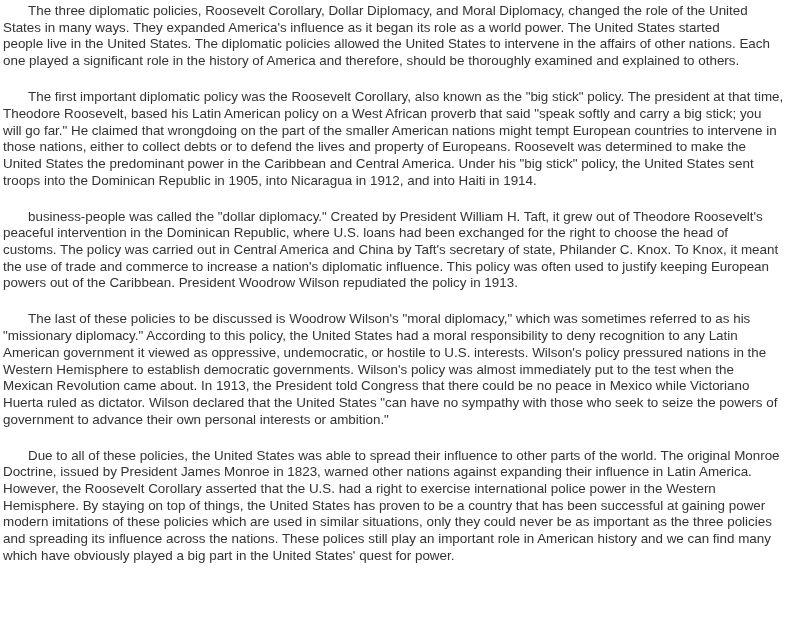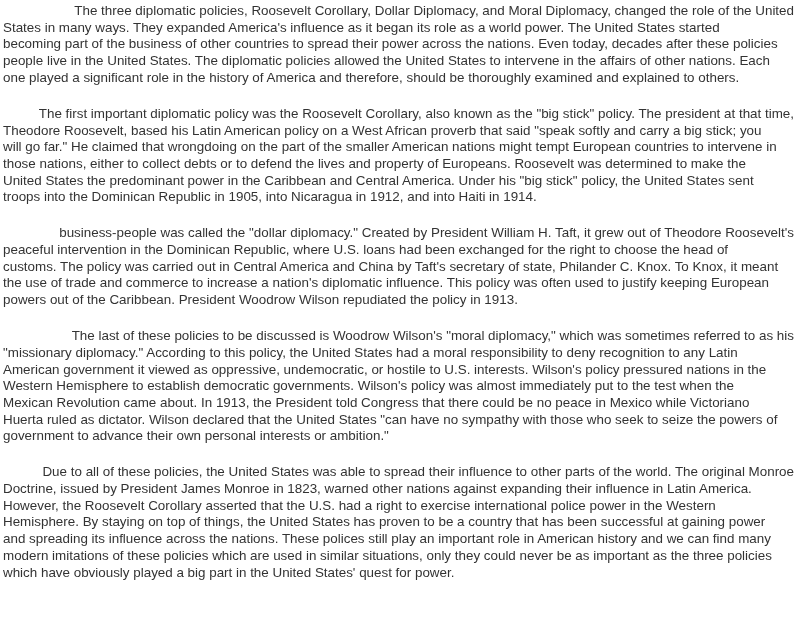--- a/index.html
+++ b/index.html
@@ -24,32 +24,30 @@
   }
   .para {
     margin: 0 0 19.3px 0;
   }
   .line {
     display: block;
     white-space: pre;
   }
   .para .line:first-child {
     padding-left: 25px;
-    text-align: right;
   }
 </style>
 </head>
 <body>
 
 <div class="page">
   <div id="essay-body">
       <p class="para">
         <span class="line">The three diplomatic policies, Roosevelt Corollary, Dollar Diplomacy, and Moral Diplomacy, changed the role of the United</span>
         <span class="line">States in many ways. They expanded America's influence as it began its role as a world power. The United States started</span>
-        <span class="line">becoming part of the business of other countries to spread their power across the nations. Even today, decades after these policies</span>
         <span class="line">people live in the United States. The diplomatic policies allowed the United States to intervene in the affairs of other nations. Each</span>
         <span class="line">one played a significant role in the history of America and therefore, should be thoroughly examined and explained to others.</span>
       </p>
       <p class="para">
         <span class="line">The first important diplomatic policy was the Roosevelt Corollary, also known as the "big stick" policy. The president at that time,</span>
         <span class="line">Theodore Roosevelt, based his Latin American policy on a West African proverb that said "speak softly and carry a big stick; you</span>
         <span class="line">will go far." He claimed that wrongdoing on the part of the smaller American nations might tempt European countries to intervene in</span>
         <span class="line">those nations, either to collect debts or to defend the lives and property of Europeans. Roosevelt was determined to make the</span>
         <span class="line">United States the predominant power in the Caribbean and Central America. Under his "big stick" policy, the United States sent</span>
         <span class="line">troops into the Dominican Republic in 1905, into Nicaragua in 1912, and into Haiti in 1914.</span>
@@ -68,18 +66,18 @@
         <span class="line">Western Hemisphere to establish democratic governments. Wilson's policy was almost immediately put to the test when the</span>
         <span class="line">Mexican Revolution came about. In 1913, the President told Congress that there could be no peace in Mexico while Victoriano</span>
         <span class="line">Huerta ruled as dictator. Wilson declared that the United States "can have no sympathy with those who seek to seize the powers of</span>
         <span class="line">government to advance their own personal interests or ambition."</span>
       </p>
       <p class="para">
         <span class="line">Due to all of these policies, the United States was able to spread their influence to other parts of the world. The original Monroe</span>
         <span class="line">Doctrine, issued by President James Monroe in 1823, warned other nations against expanding their influence in Latin America.</span>
         <span class="line">However, the Roosevelt Corollary asserted that the U.S. had a right to exercise international police power in the Western</span>
         <span class="line">Hemisphere. By staying on top of things, the United States has proven to be a country that has been successful at gaining power</span>
+        <span class="line">modern imitations of these policies which are used in similar situations, only they could never be as important as the three policies</span>
         <span class="line">and spreading its influence across the nations. These polices still play an important role in American history and we can find many</span>
-        <span class="line">modern imitations of these policies which are used in similar situations, only they could never be as important as the three policies</span>
         <span class="line">which have obviously played a big part in the United States' quest for power.</span>
       </p>
     </div>
 </div>
 
 </body></html>

